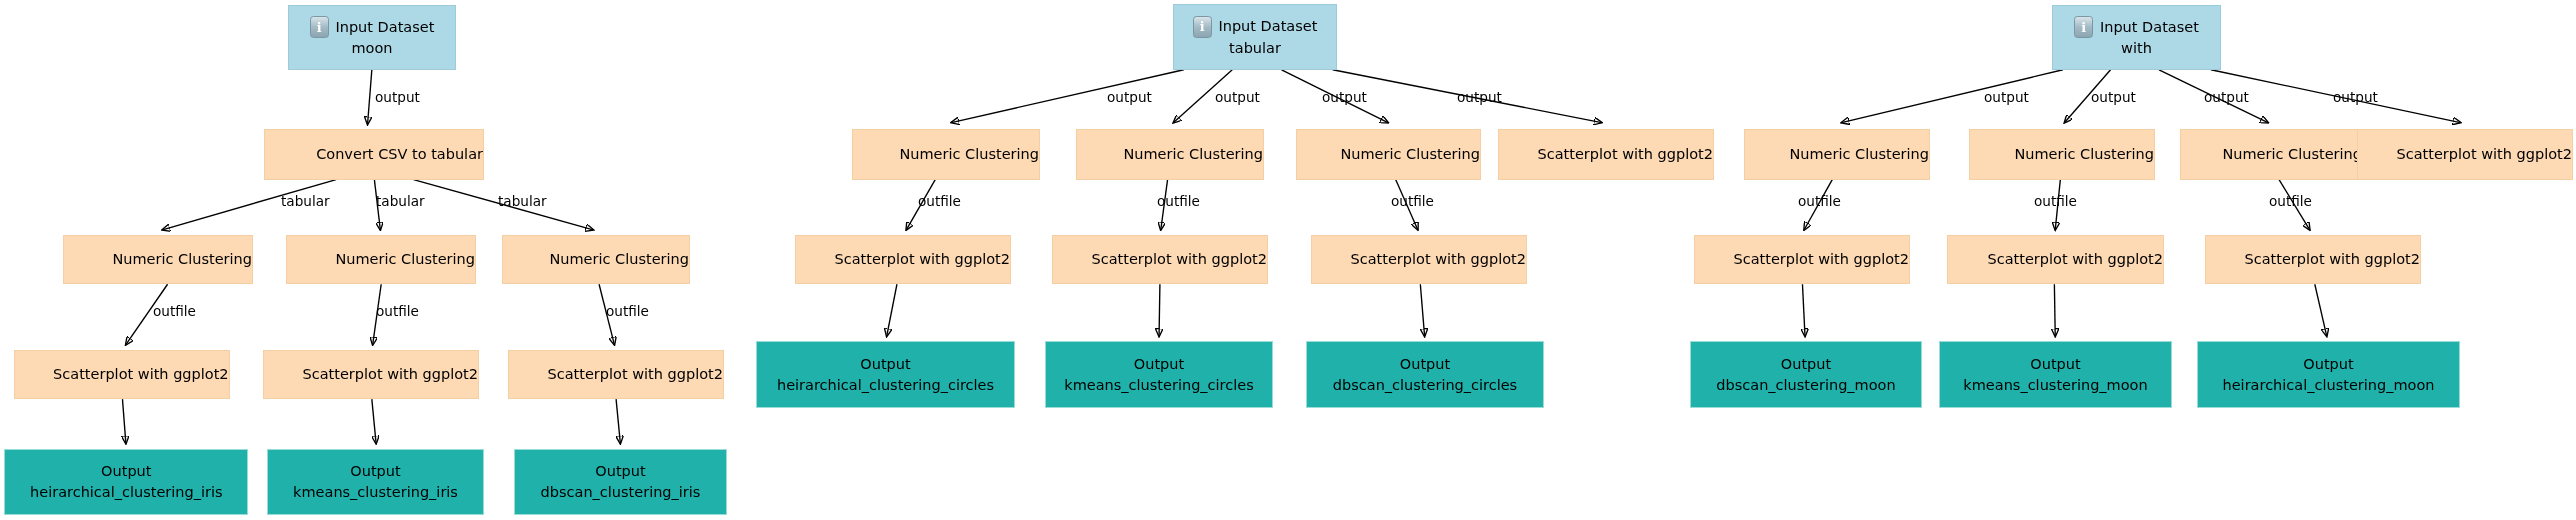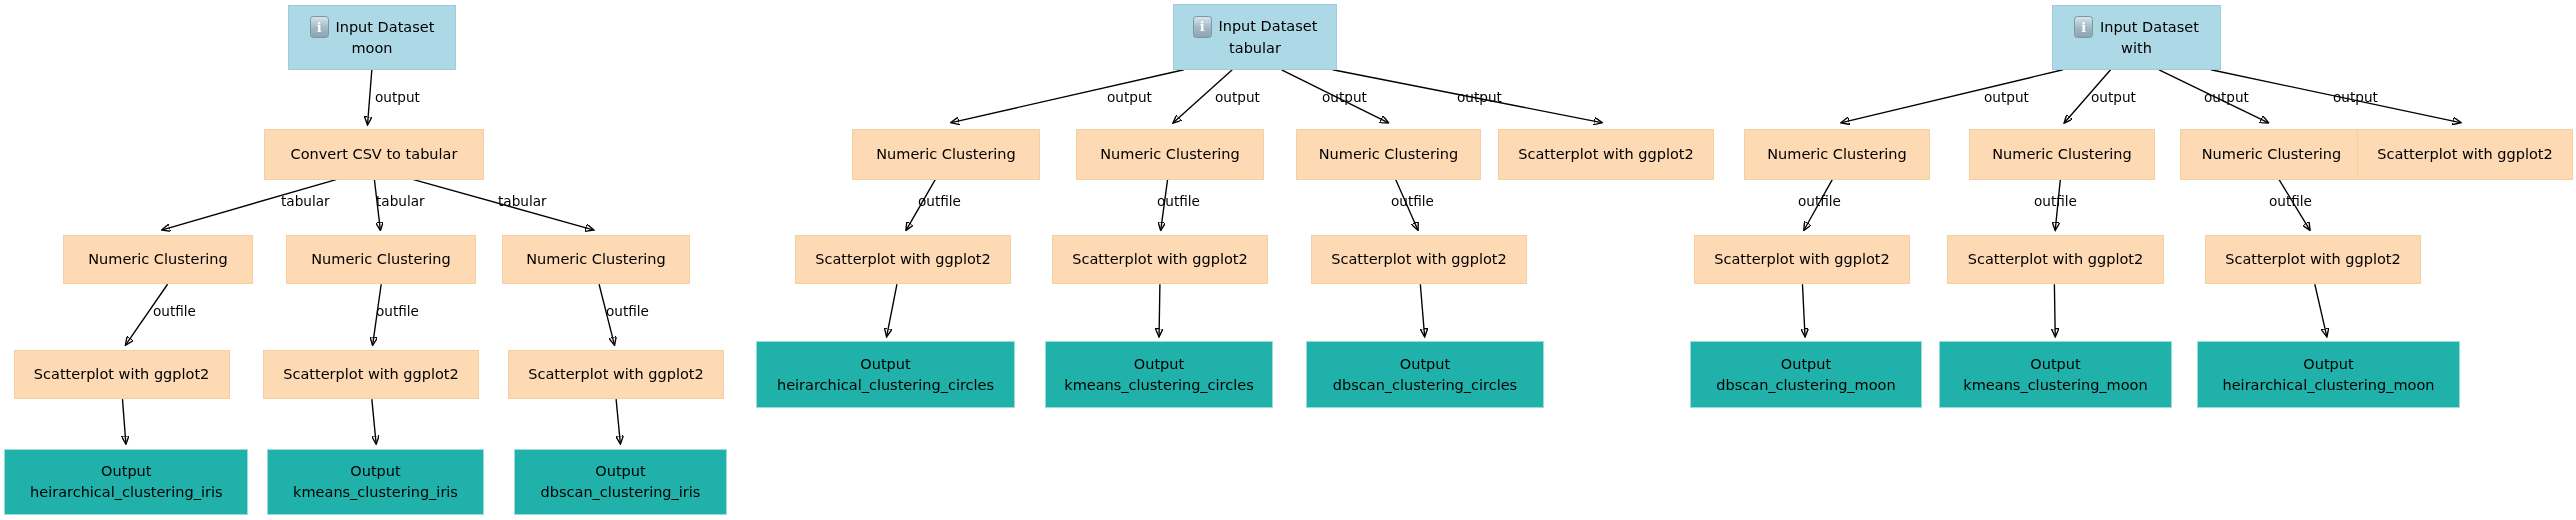--- a/index.html
+++ b/index.html
@@ -12,21 +12,21 @@
   }
   .node{
     position:absolute;
     display:flex;flex-direction:column;
     align-items:center;justify-content:center;
     text-align:center;color:#000;
     font-size:14.5px;line-height:21px;
     box-sizing:border-box;white-space:nowrap;
   }
   .node.input{ background:var(--input-fill,#add8e6); border:0.9px solid #9ccbdb; }
-  .node.tool{  background:var(--tool-fill,#fdd9b4);  border:0.9px solid #f5cfa4; }
+  .node.tool{  background:var(--tool-fill,#fdd9b4);  border:0.9px solid #f5cfa4;align-items:flex-end; }
   .node.output{background:var(--output-fill,#20b2aa);border:0.9px solid #9adcd6; }
   .node .row{display:flex;align-items:center;justify-content:center;}
   .info-icon{
     display:inline-flex;align-items:center;justify-content:center;
     width:17px;height:19.6px;margin-right:6.8px;
     border-radius:3.4px;
     border:0.9px solid #7b97a3;
     background:linear-gradient(180deg,#d8e4e9 0%,#a4bbc6 50%,#8aa5b1 100%);
     color:#ffffff;font-weight:bold;font-size:12.8px;
     font-family:"DejaVu Serif",serif;

